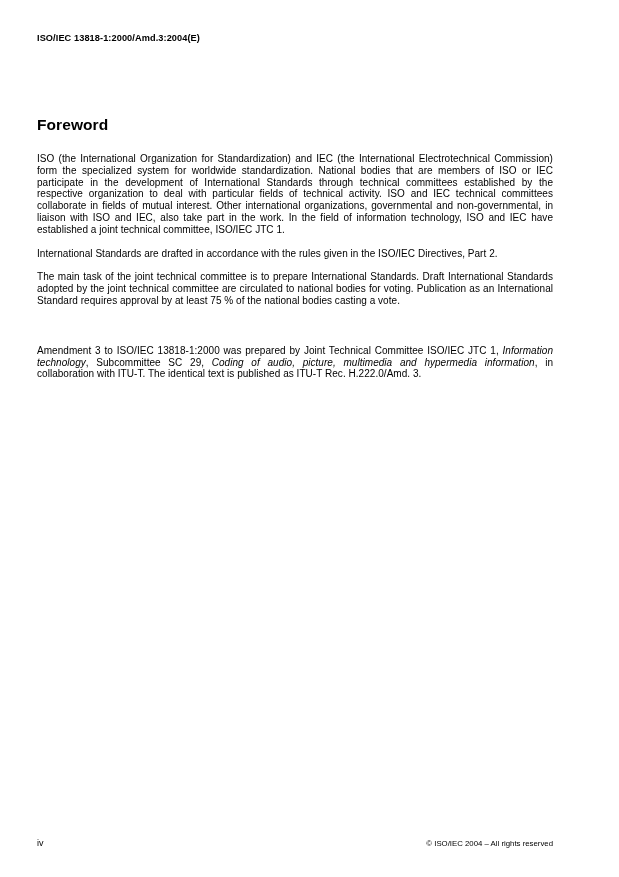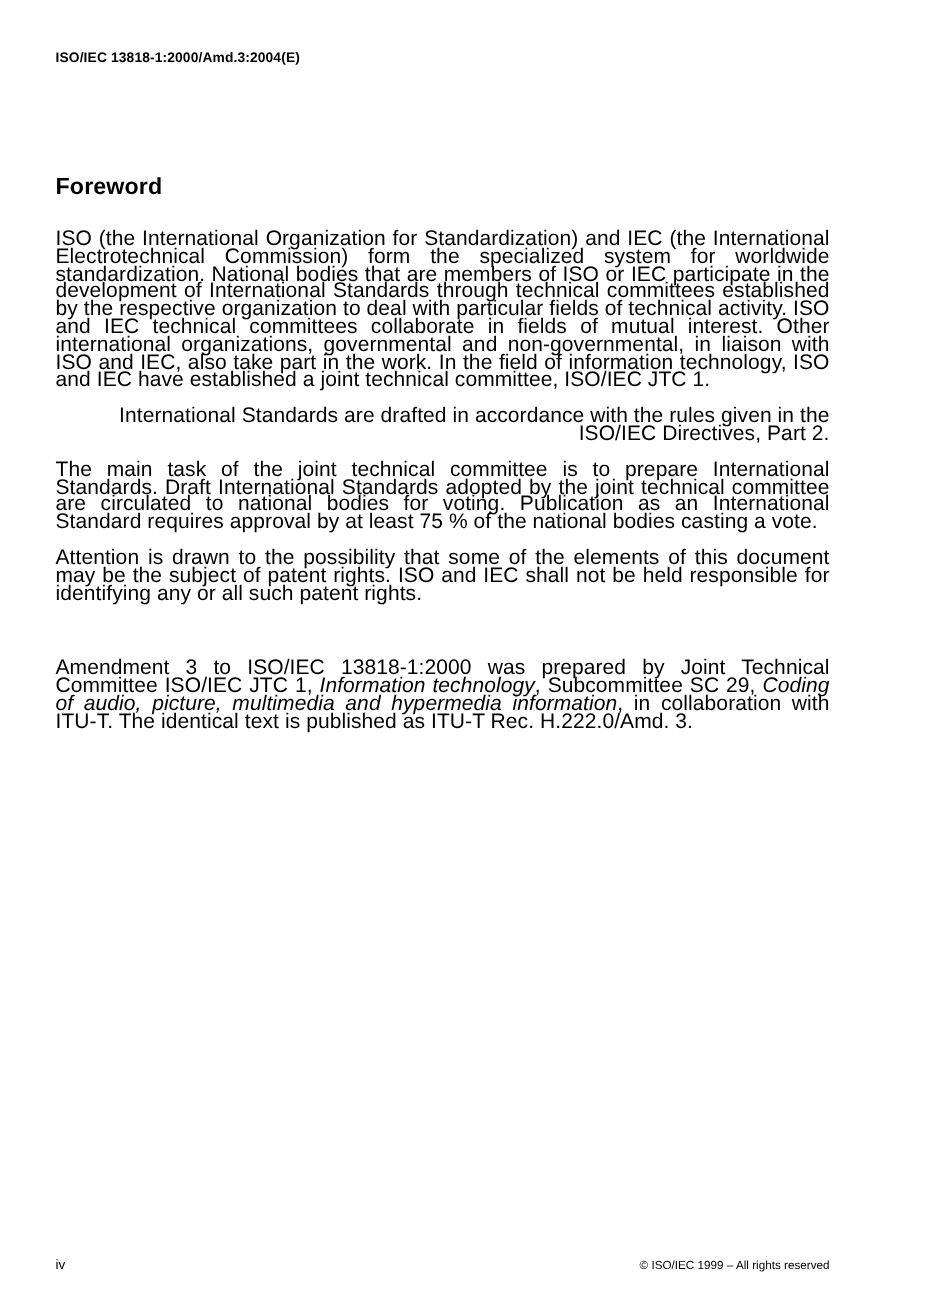--- a/index.html
+++ b/index.html
@@ -36,33 +36,33 @@
     width: 516px;
   }
   .section-title {
     font-size: 15.5px;
     font-weight: bold;
     letter-spacing: 0.005em;
     margin: 0 0 20px 0;
     line-height: 1.1;
   }
   p.body-text {
-    font-size: 14px;
+    font-size: 10px;
     line-height: 11.8px;
     margin: 0 0 12px 0;
     text-align: justify;
     text-justify: inter-word;
     letter-spacing: 0.004em;
   }
   p.body-text.last {
     margin-bottom: 0;
     margin-top: 38px;
   }
   p.body-text.no-justify {
-    text-align: right;
+    text-align: left;
   }
   .it {
     font-style: italic;
   }
   .footer {
     position: absolute;
     left: 37px;
     top: 838px;
     width: 516px;
     display: flex;
@@ -88,24 +88,23 @@
   <div class="content">
 
     <h1 class="section-title">Foreword</h1>
 
     <p class="body-text">ISO (the International Organization for Standardization) and IEC (the International Electrotechnical Commission) form the specialized system for worldwide standardization. National bodies that are members of ISO or IEC participate in the development of International Standards through technical committees established by the respective organization to deal with particular fields of technical activity. ISO and IEC technical committees collaborate in fields of mutual interest. Other international organizations, governmental and non-governmental, in liaison with ISO and IEC, also take part in the work. In the field of information technology, ISO and IEC have established a joint technical committee, ISO/IEC JTC 1.</p>
 
     <p class="body-text no-justify">International Standards are drafted in accordance with the rules given in the ISO/IEC Directives, Part 2.</p>
 
     <p class="body-text">The main task of the joint technical committee is to prepare International Standards. Draft International Standards adopted by the joint technical committee are circulated to national bodies for voting. Publication as an International Standard requires approval by at least 75 % of the national bodies casting a vote.</p>
 
-    <p class="body-text">Attention is drawn to the possibility that some of the elements of this document may be the subject of patent rights. ISO and IEC shall not be held responsible for identifying any or all such patent rights.</p>
 
     <p class="body-text last"><span>Amendment 3 to ISO/IEC 13818-1:2000 was prepared by Joint Technical Committee ISO/IEC JTC 1, </span><span class="it">Information technology</span><span>, Subcommittee SC 29, </span><span class="it">Coding of audio, picture, multimedia and hypermedia information</span><span>, in collaboration with ITU-T. The identical text is published as ITU-T Rec. H.222.0/Amd. 3.</span></p>
 
   </div>
 
   <div class="footer">
     <span class="footer-page">iv</span>
-    <span class="footer-copyright">© ISO/IEC 1999 – All rights reserved</span>
+    <span class="footer-copyright">© ISO/IEC 2004 – All rights reserved</span>
   </div>
 
 </div>
 
 </body></html>

